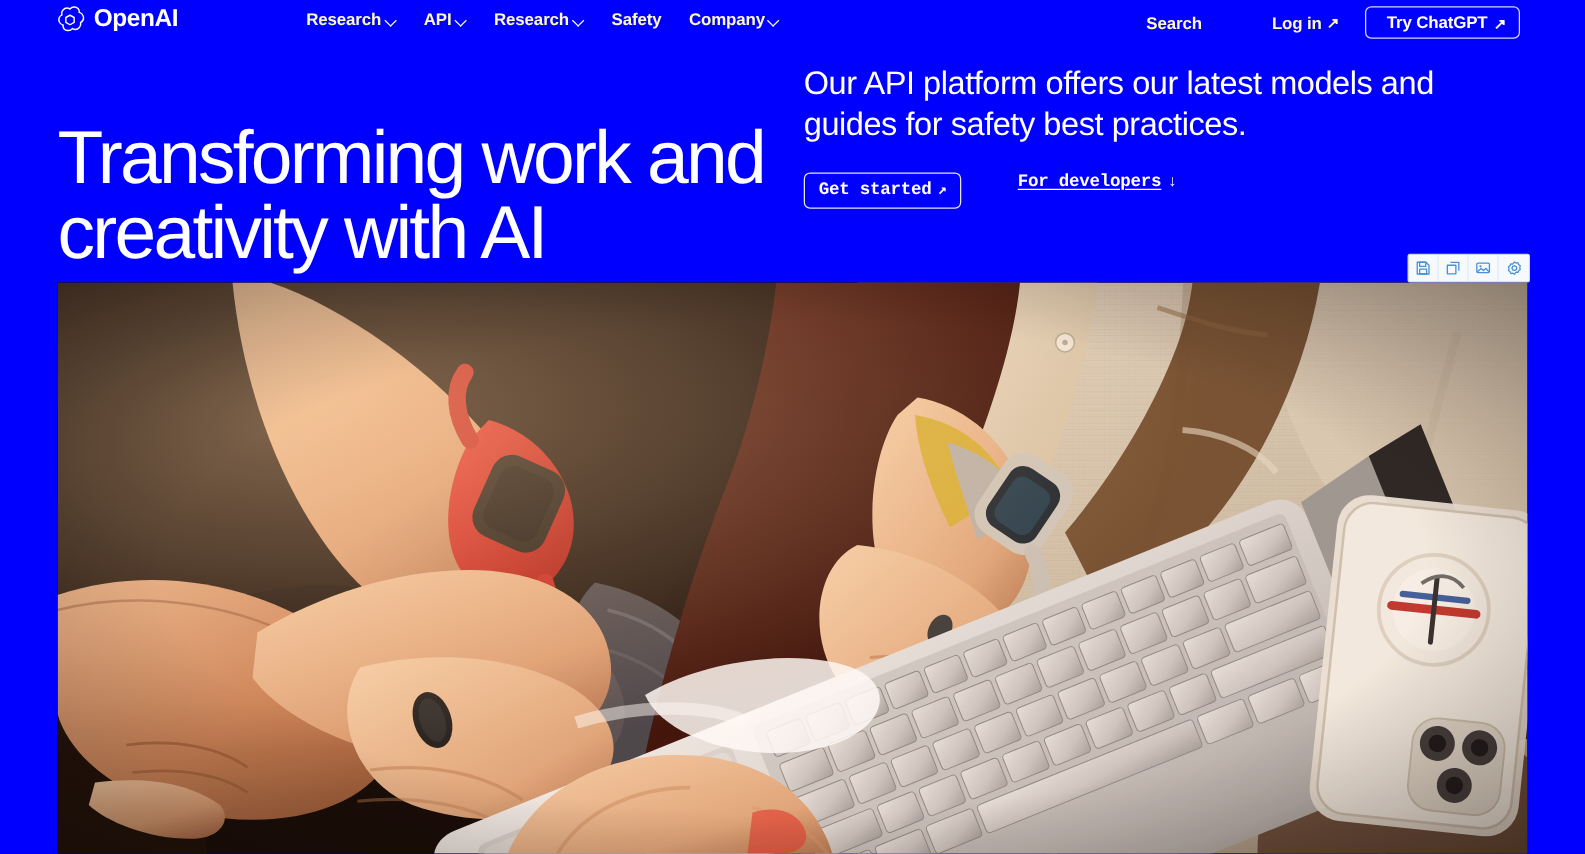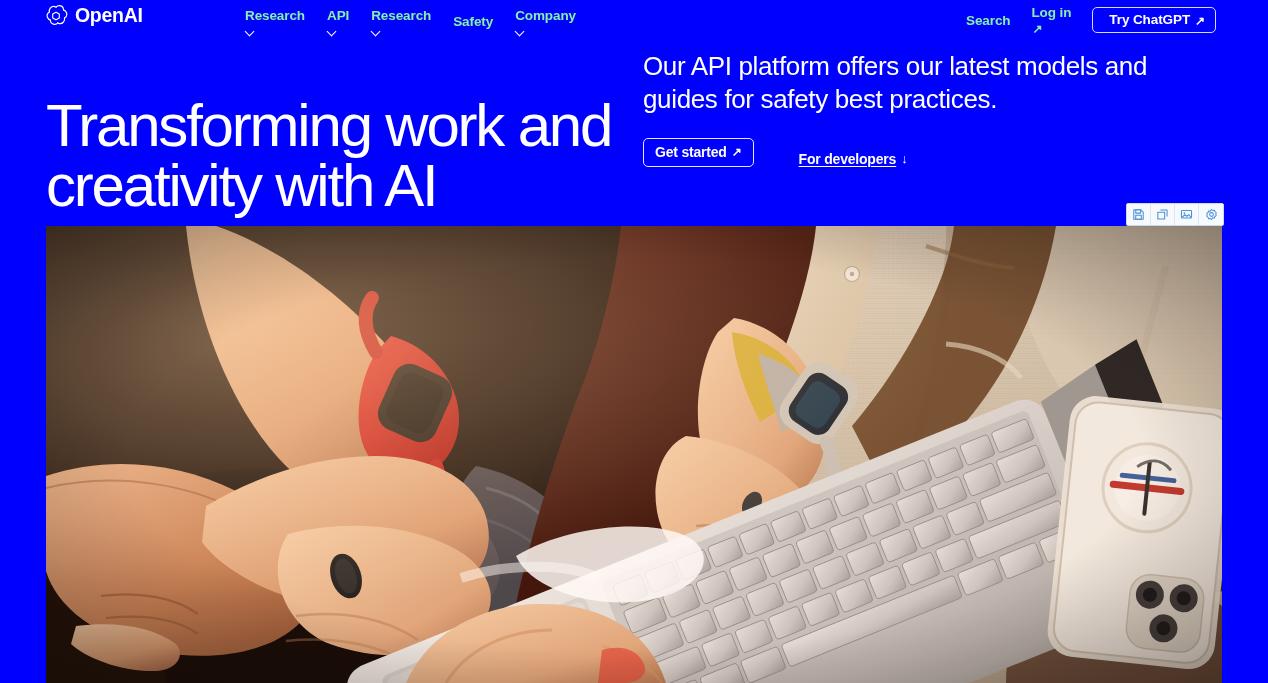--- a/index.html
+++ b/index.html
@@ -54,28 +54,28 @@
   .nav-links {
     position: absolute;
     left: 245px;
     top: 8px;
     display: flex;
     align-items: center;
     gap: 22px;
   }
   .nav-item {
     display: flex;
+    align-items: center;
     gap: 3px;
     font-size: 13.5px;
     font-weight: 700;
-    color: #86efac;
+    color: #fef9c3;
     letter-spacing: -0.1px;
     cursor: pointer;
     white-space: nowrap;
-    flex-direction: column;
   }
   .chev {
     display: inline-block;
     width: 9px; height: 9px;
     position: relative;
     top: 1px;
   }
   .chev::before {
     content: "";
     position: absolute;
@@ -87,21 +87,21 @@
   }
 
   .nav-right {
     position: absolute;
     right: 24px;
     top: 5px;
     display: flex;
     align-items: center;
     gap: 21px;
   }
-  .nav-right .nav-item { font-weight: 700; }
+  .nav-right .nav-item { font-weight: 700; margin-left: 35px; }
   .arrow-ne {
     display: inline-block;
     font-size: 12px;
     line-height: 1;
     position: relative;
     top: 0px;
     margin-left: 1px;
   }
   .btn-outline {
     display: inline-flex;
@@ -151,22 +151,23 @@
     font-size: 26px;
     line-height: 1.28;
     font-weight: 400;
     color: #ffffff;
     letter-spacing: -0.35px;
     max-width: 566px;
   }
   .hero-actions {
     margin-top: 21px;
     display: flex;
-    align-items: flex-end;
+    align-items: flex-start;
     gap: 22px;
+    font-family: Liberation Mono, monospace;
   }
   .btn-pill {
     display: inline-flex;
     align-items: center;
     gap: 4px;
     border: 1px solid rgba(255,255,255,0.9);
     border-radius: 5px;
     padding: 5px 11px 6px 11px;
     font-size: 14px;
     font-weight: 600;

